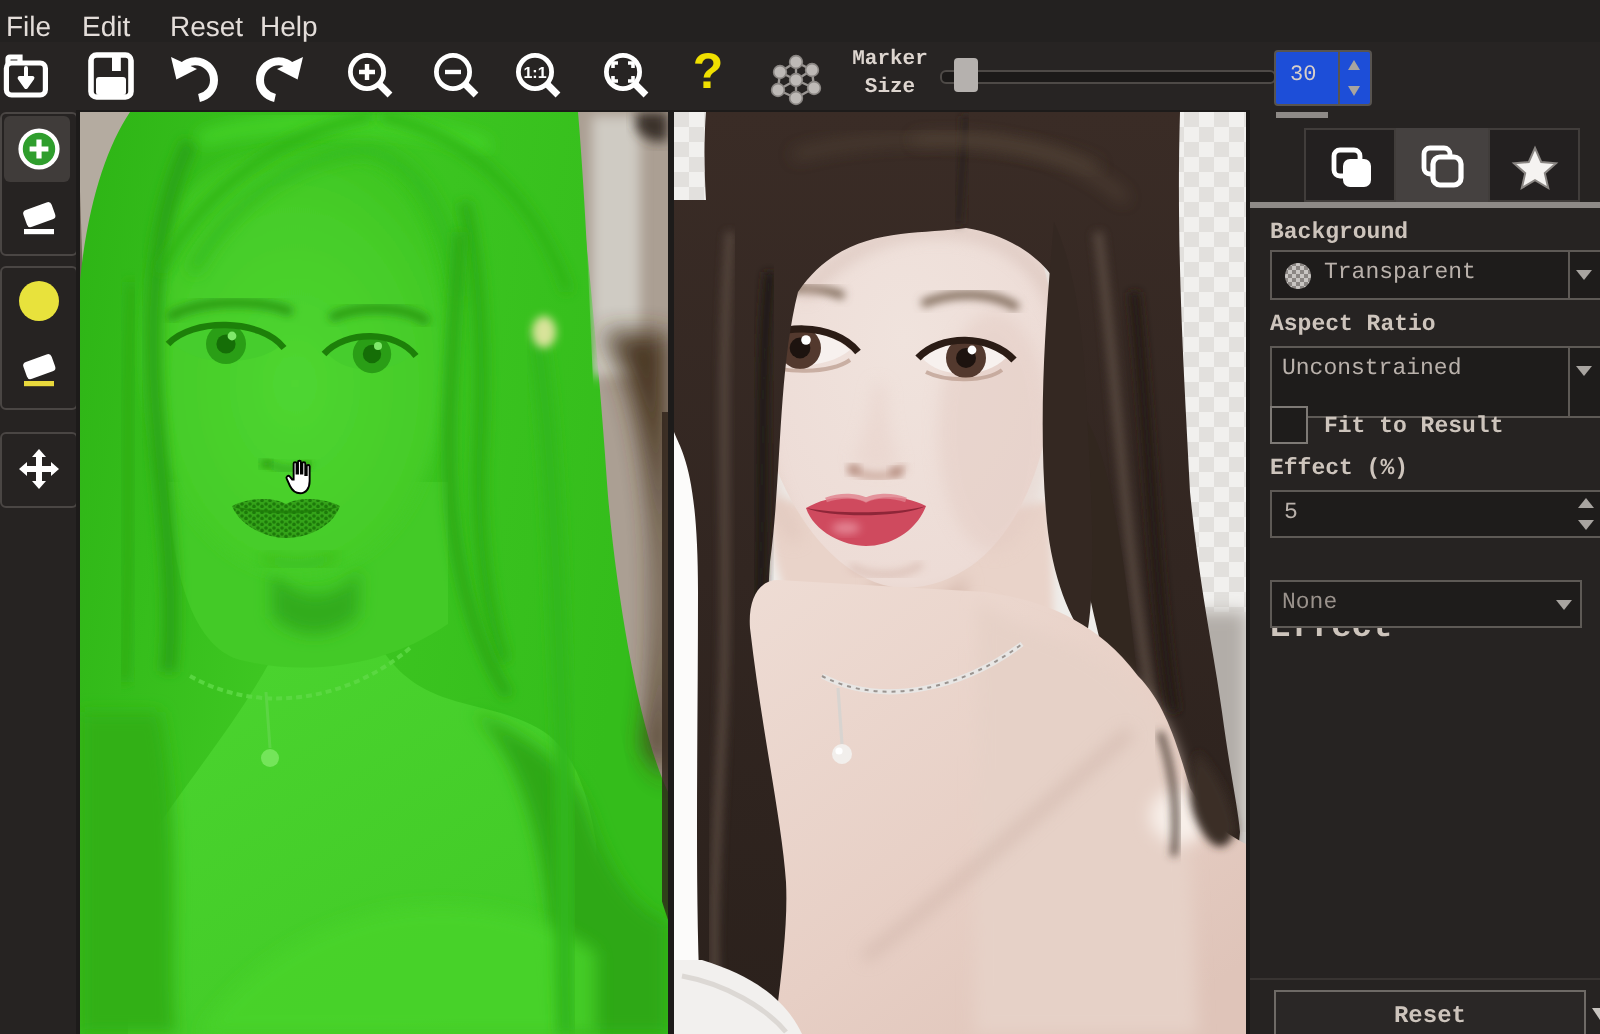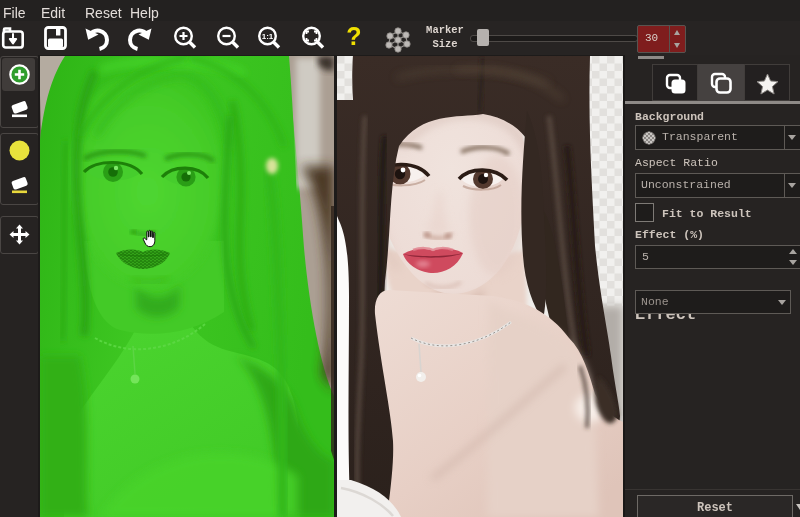--- a/index.html
+++ b/index.html
@@ -75,21 +75,21 @@
       <circle cx="7" cy="22" r="3.2"></circle>
       <circle cx="25" cy="21" r="3.2"></circle>
       <circle cx="16" cy="26" r="3.2"></circle>
     </g>
   </svg>
   <div class="abs mono" style="left:424px;top:2px;width:42px;color:#ddd5cf;font-size:10.5px;font-weight:bold;text-align:center;line-height:14px;">Marker<br>Size</div>
 
   <div class="abs" style="left:470px;top:14px;width:166px;height:5px;background:#1c1a19;border:1px solid #4e4a47;border-radius:3px;"></div>
   <div class="abs" style="left:477px;top:8px;width:12px;height:17px;background:#b5b1ae;border-radius:2px;"></div>
 
-  <div class="abs" style="left:637px;top:4px;width:47px;height:26px;background:#7f1d1d;border:1px solid #585450;border-radius:2px;">
+  <div class="abs" style="left:637px;top:4px;width:47px;height:26px;background:#1d4ed8;border:1px solid #585450;border-radius:2px;">
     <span class="mono" style="position:absolute;left:7px;top:6px;font-size:11px;color:#d8d0ca;">30</span>
     <div style="position:absolute;right:0;top:0;width:15px;height:100%;border-left:1px solid #585450;">
       <div style="position:absolute;left:4px;top:4px;width:0;height:0;border-left:3.5px solid transparent;border-right:3.5px solid transparent;border-bottom:5px solid #a8a4a0;"></div>
       <div style="position:absolute;left:4px;bottom:4px;width:0;height:0;border-left:3.5px solid transparent;border-right:3.5px solid transparent;border-top:5px solid #a8a4a0;"></div>
     </div>
   </div>
 </div>
 
 <div class="abs" style="left:0;top:55px;width:38px;height:462px;background:#262322;">
   <div class="abs" style="left:0;top:1px;width:37px;height:70px;border:1px solid #4a4644;border-radius:3px;">
@@ -389,22 +389,22 @@
       </pattern>
         </defs>
       <circle cx="7" cy="7" r="6.5" fill="url(#chk)"></circle>
     </svg>
     <span class="mono" style="position:absolute;left:26px;top:4px;font-size:11.5px;color:#b9b1ab;">Transparent</span>
     <div class="abs" style="right:0;top:0;width:15px;height:100%;border-left:1px solid #5e5a56;">
       <div style="position:absolute;left:3px;top:9px;width:0;height:0;border-left:4px solid transparent;border-right:4px solid transparent;border-top:5px solid #a8a4a0;"></div>
     </div>
   </div>
 
-  <div class="abs mono" style="left:10px;top:101px;font-size:11.5px;font-weight:normal;color:#cdc4bc;">Aspect Ratio</div>
-  <div class="abs" style="left:10px;top:118px;width:166px;height:25px;background:#1e1c1b;border:1px solid #5e5a56;box-sizing:border-box;text-align:right;">
+  <div class="abs mono" style="left:10px;top:101px;font-size:11.5px;font-weight:bold;color:#cdc4bc;">Aspect Ratio</div>
+  <div class="abs" style="left:10px;top:118px;width:166px;height:36px;background:#1e1c1b;border:1px solid #5e5a56;box-sizing:border-box;text-align:right;">
     <span class="mono" style="position:absolute;left:5px;top:4px;font-size:11.5px;color:#b9b1ab;">Unconstrained</span>
     <div class="abs" style="right:0;top:0;width:15px;height:100%;border-left:1px solid #5e5a56;">
       <div style="position:absolute;left:3px;top:9px;width:0;height:0;border-left:4px solid transparent;border-right:4px solid transparent;border-top:5px solid #a8a4a0;"></div>
     </div>
   </div>
 
   <div class="abs" style="left:10px;top:148px;width:17px;height:17px;background:#1e1c1b;border:1px solid #7e7a76;"></div>
   <div class="abs mono" style="left:37px;top:152px;font-size:11.5px;font-weight:bold;color:#cdc4bc;">Fit to Result</div>
 
   <div class="abs mono" style="left:10px;top:173px;font-size:11.5px;font-weight:bold;color:#cdc4bc;">Effect (%)</div>

